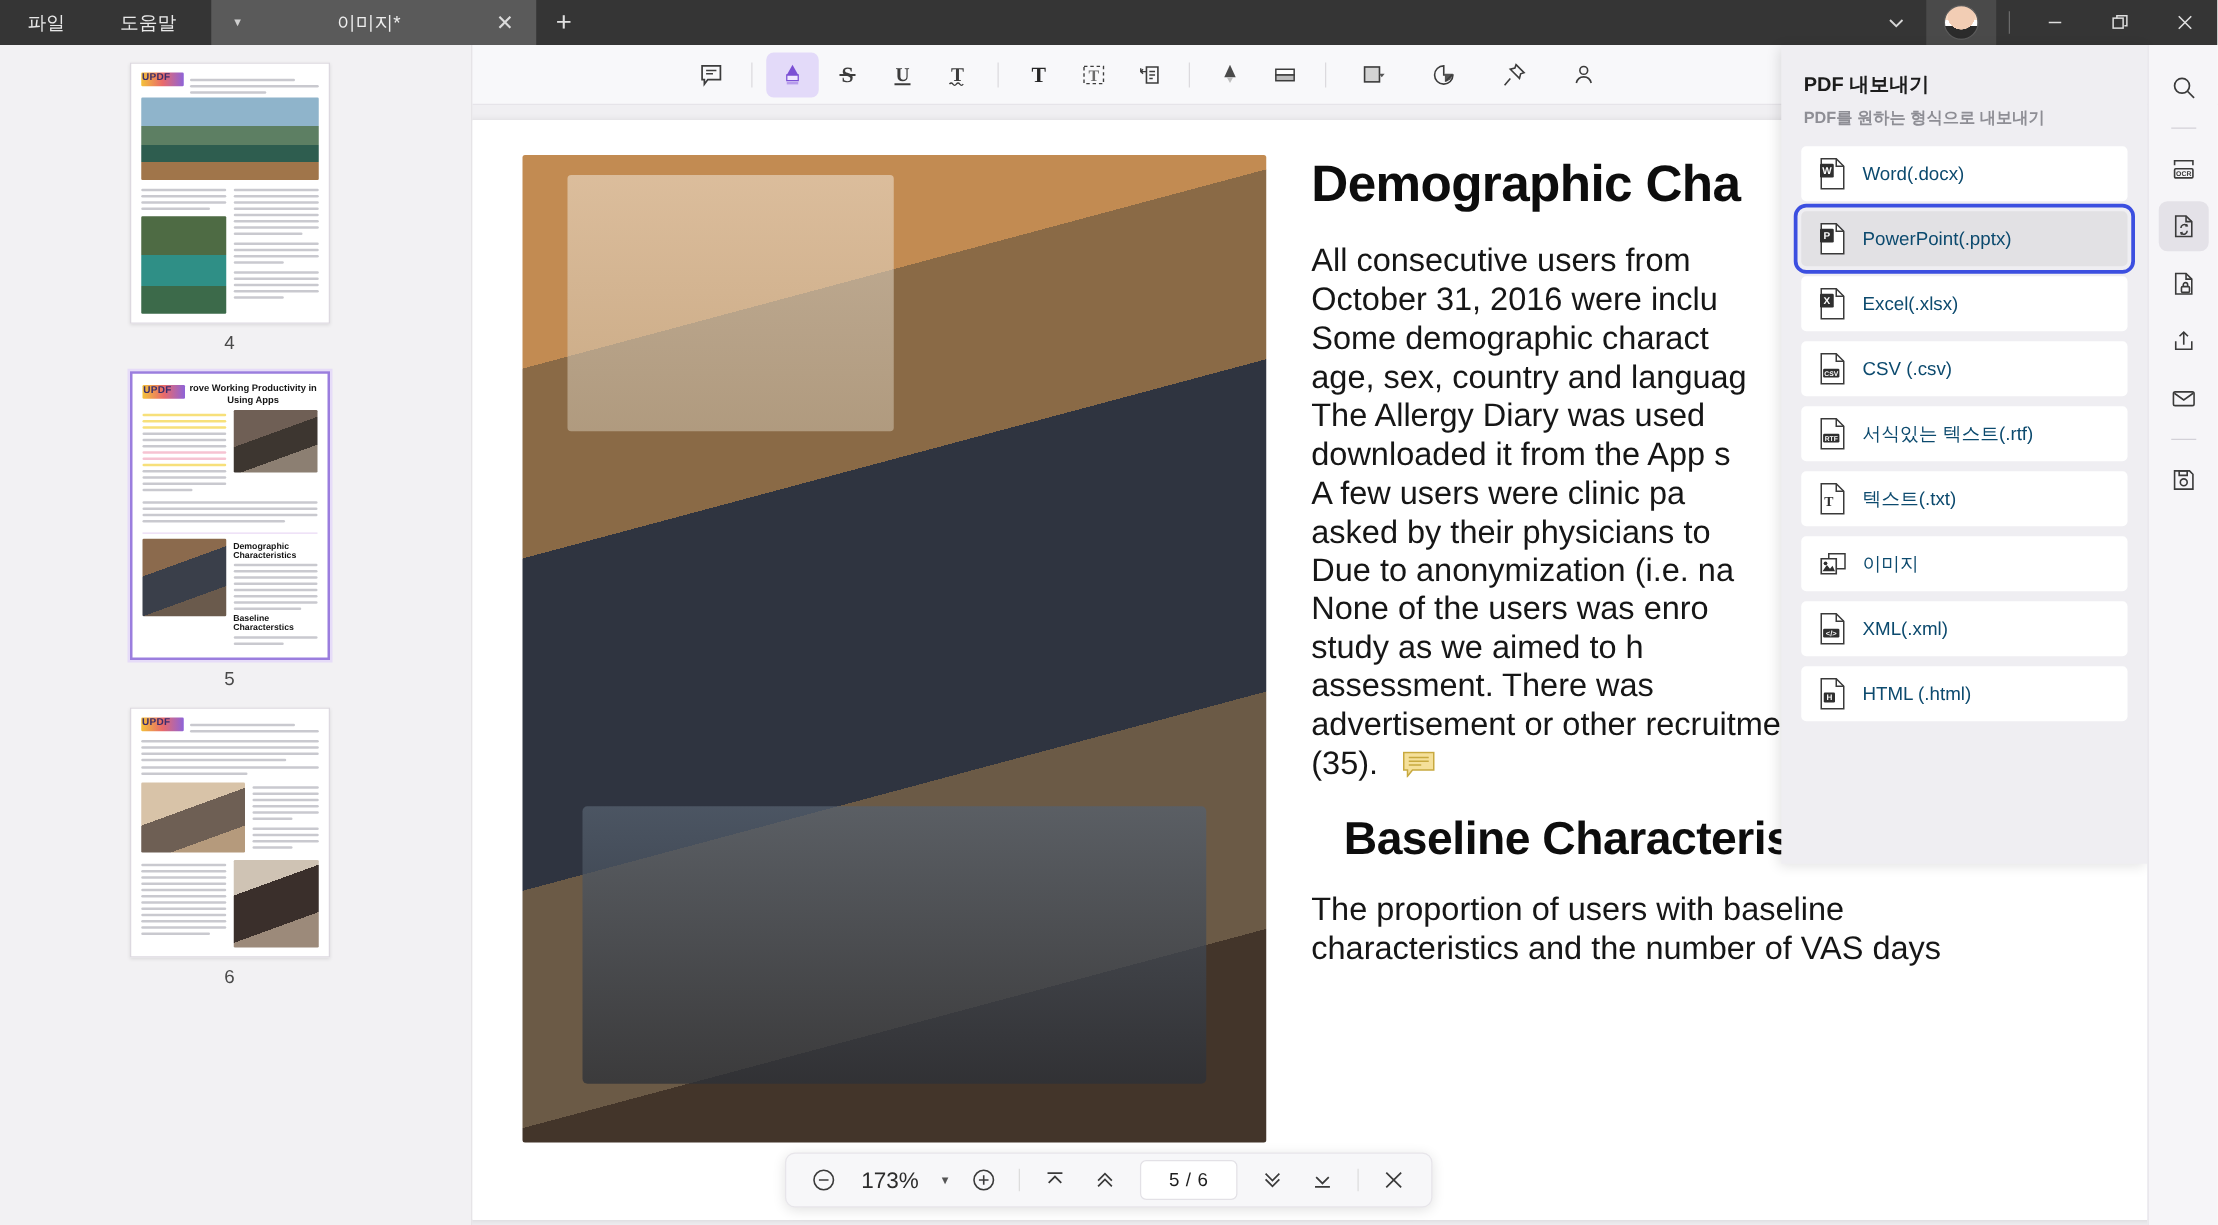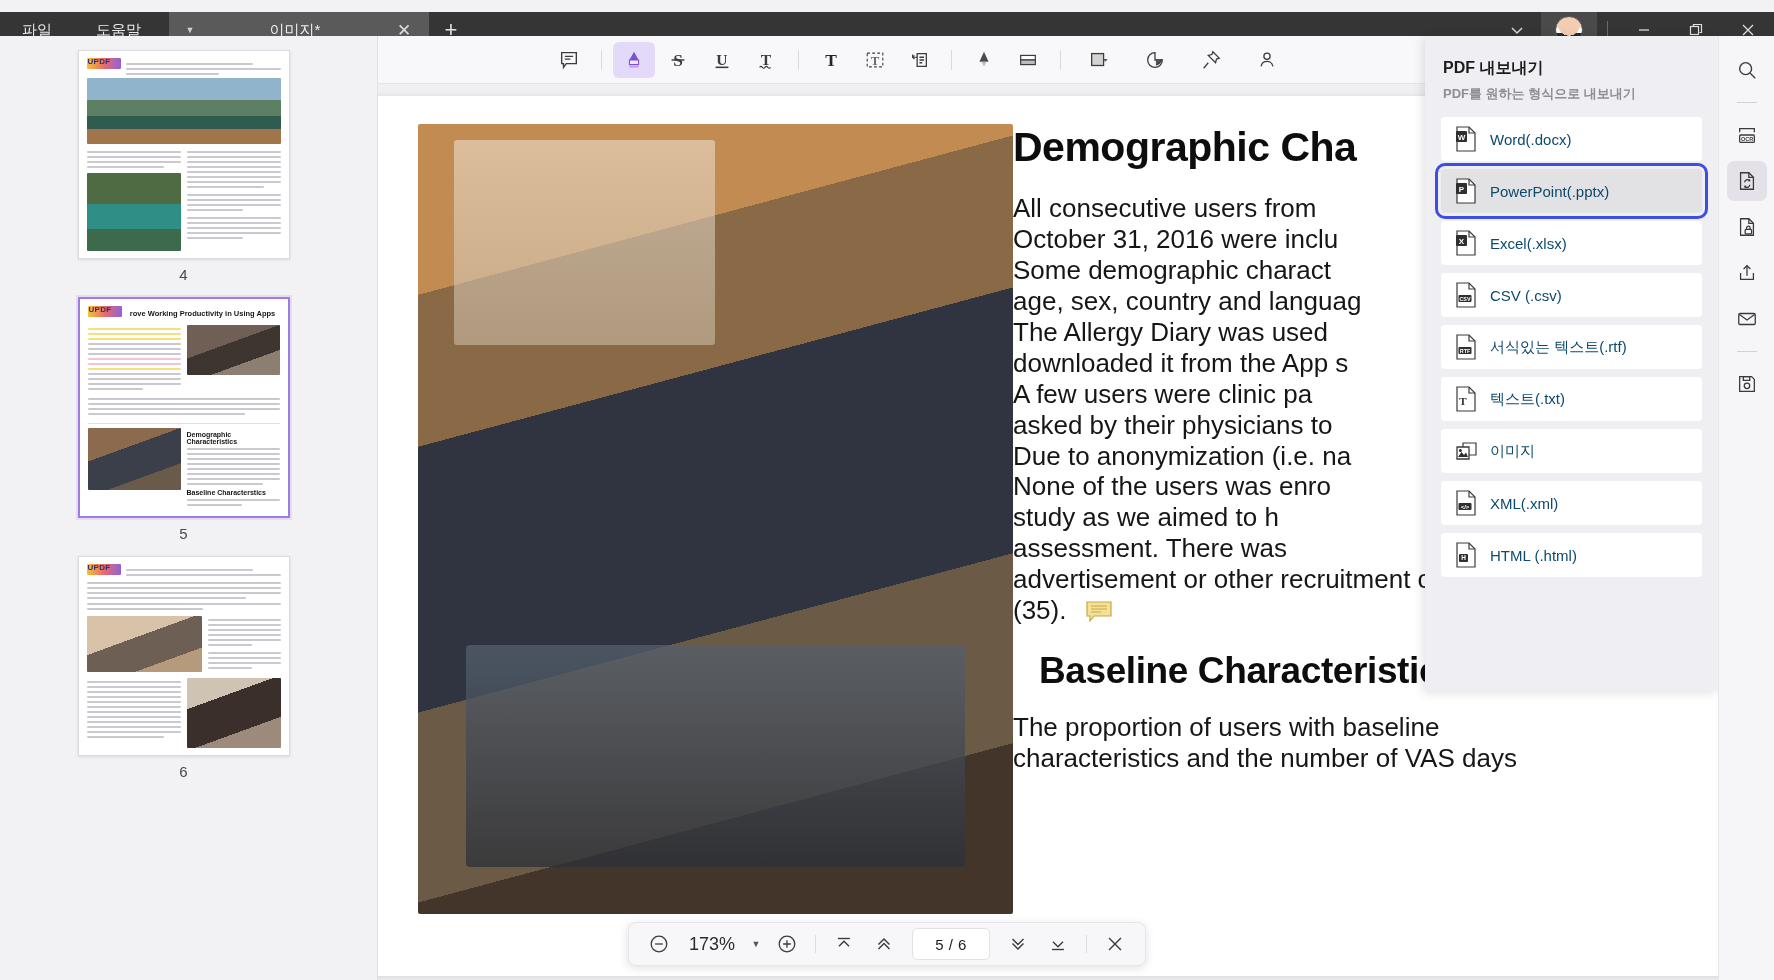--- a/index.html
+++ b/index.html
@@ -6,21 +6,21 @@
   html,body { width:1774px; height:980px; overflow:hidden; }
   body {
     font-family: "Liberation Sans", sans-serif;
     background:#f2f2f4;
     -webkit-font-smoothing:antialiased;
   }
   #app { position:relative; width:1774px; height:980px; }
 
   
   .titlebar{
-    position:absolute; top:12px; left:0; width:1774px; height:36px;
+    position:absolute; top:0; left:0; width:1774px; height:36px;
     background:#353535; display:flex; align-items:stretch;
   }
   .menu-item{
     display:flex; align-items:center; padding:0 22px;
     color:#e8e8e8; font-size:15px; cursor:default;
   }
   .tabstrip{ display:flex; align-items:stretch; margin-left:6px; }
   .tab{
     position:relative; display:flex; align-items:center;
     background:#5a5a5a; min-width:260px; padding:0 14px;
@@ -58,21 +58,21 @@
   }
 
   
   .thumbpane{
     position:absolute; left:0; top:36px; width:378px; height:944px;
     background:#f2f1f3; border-right:1px solid #e2e0e4;
     overflow:hidden;
   }
   .thumb-scroll{ position:absolute; inset:0 10px 0 0; }
   .thumb{
-    margin:14px auto 0 auto; width:212px; background:#fff;
+    margin:14px auto 0 auto; width:160px; background:#fff;
     border:1px solid #ddd9e0; box-shadow:0 1px 3px rgba(0,0,0,.10);
     position:relative; overflow:hidden;
   }
   .thumb.sel{ border:2px solid #9b7ede; box-shadow:0 0 0 2px #e6dcf8; }
   .thumb-num{ text-align:center; font-size:15px; color:#4a4a4a; margin-top:7px; }
   .thumb-inner{ padding:7px 8px; }
   .tlogo{
     width:34px;height:11px;
     background:linear-gradient(90deg,#f3c13a,#e96a6a,#8e63d8);
     border-radius:1px; position:relative; margin-bottom:4px;
@@ -137,21 +137,21 @@
   .pagearea{
     position:absolute; left:378px; top:84px; right:56px; bottom:0;
     background:#f0eff2; overflow:hidden;
   }
   .page{
     position:absolute; left:50%; transform:translateX(-50%);
     top:12px; width:1360px; min-height:880px; background:#fff;
     box-shadow:0 1px 6px rgba(0,0,0,.12);
     padding:28px 50px;
   }
-  .page-grid{ display:flex; }
+  .page-grid{ display:flex; gap:36px; }
   .page-photo{
     width:595px; height:790px; flex:none; border-radius:2px;
     background:
       linear-gradient(165deg,#c28b52 0 18%, #8a6a46 18% 34%, #2f3440 34% 62%, #6b5a46 62% 82%, #43352a 82% 100%);
     position:relative; overflow:hidden;
   }
   .page-photo:before{
     content:""; position:absolute; left:6%; top:2%; width:44%; height:26%;
     background:linear-gradient(#f0e6d8,#cfc2ad); opacity:.55; border-radius:3px;
   }

